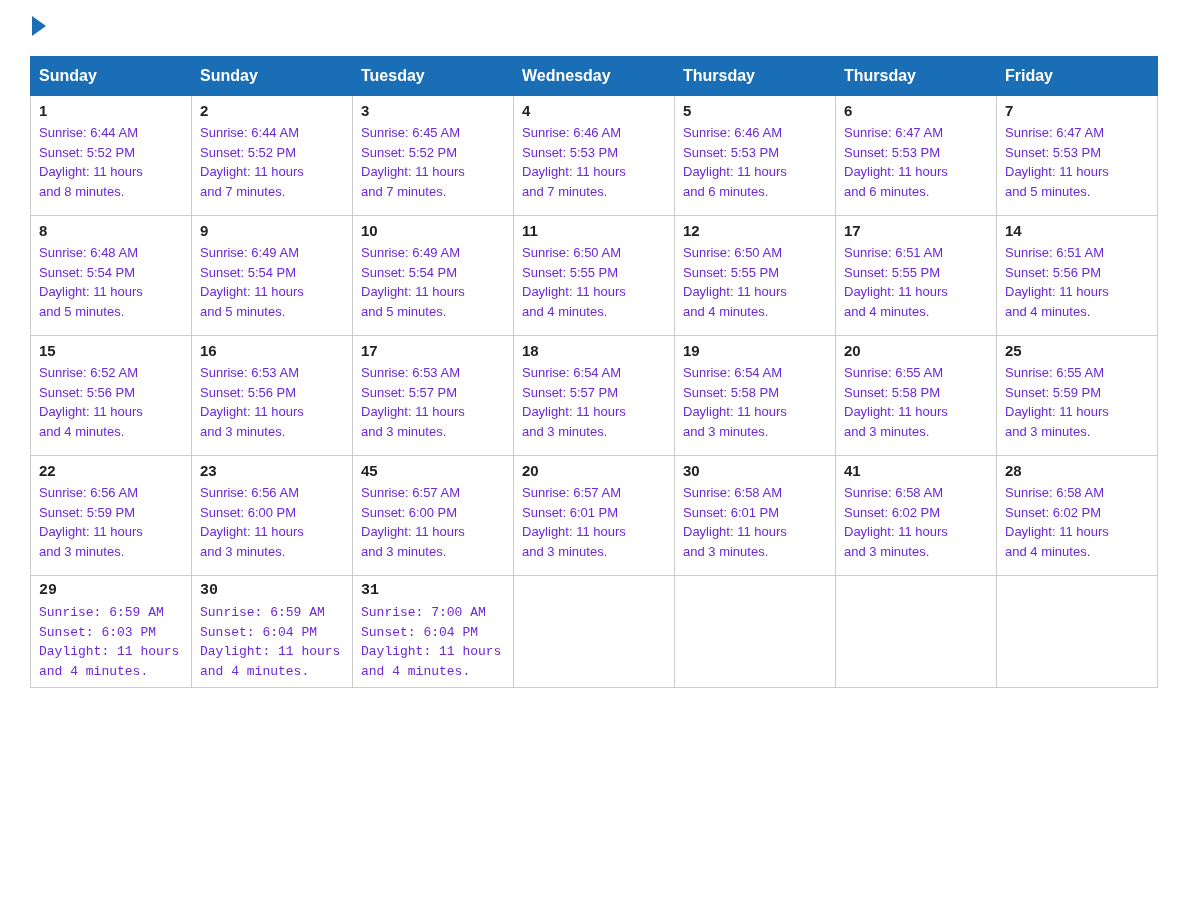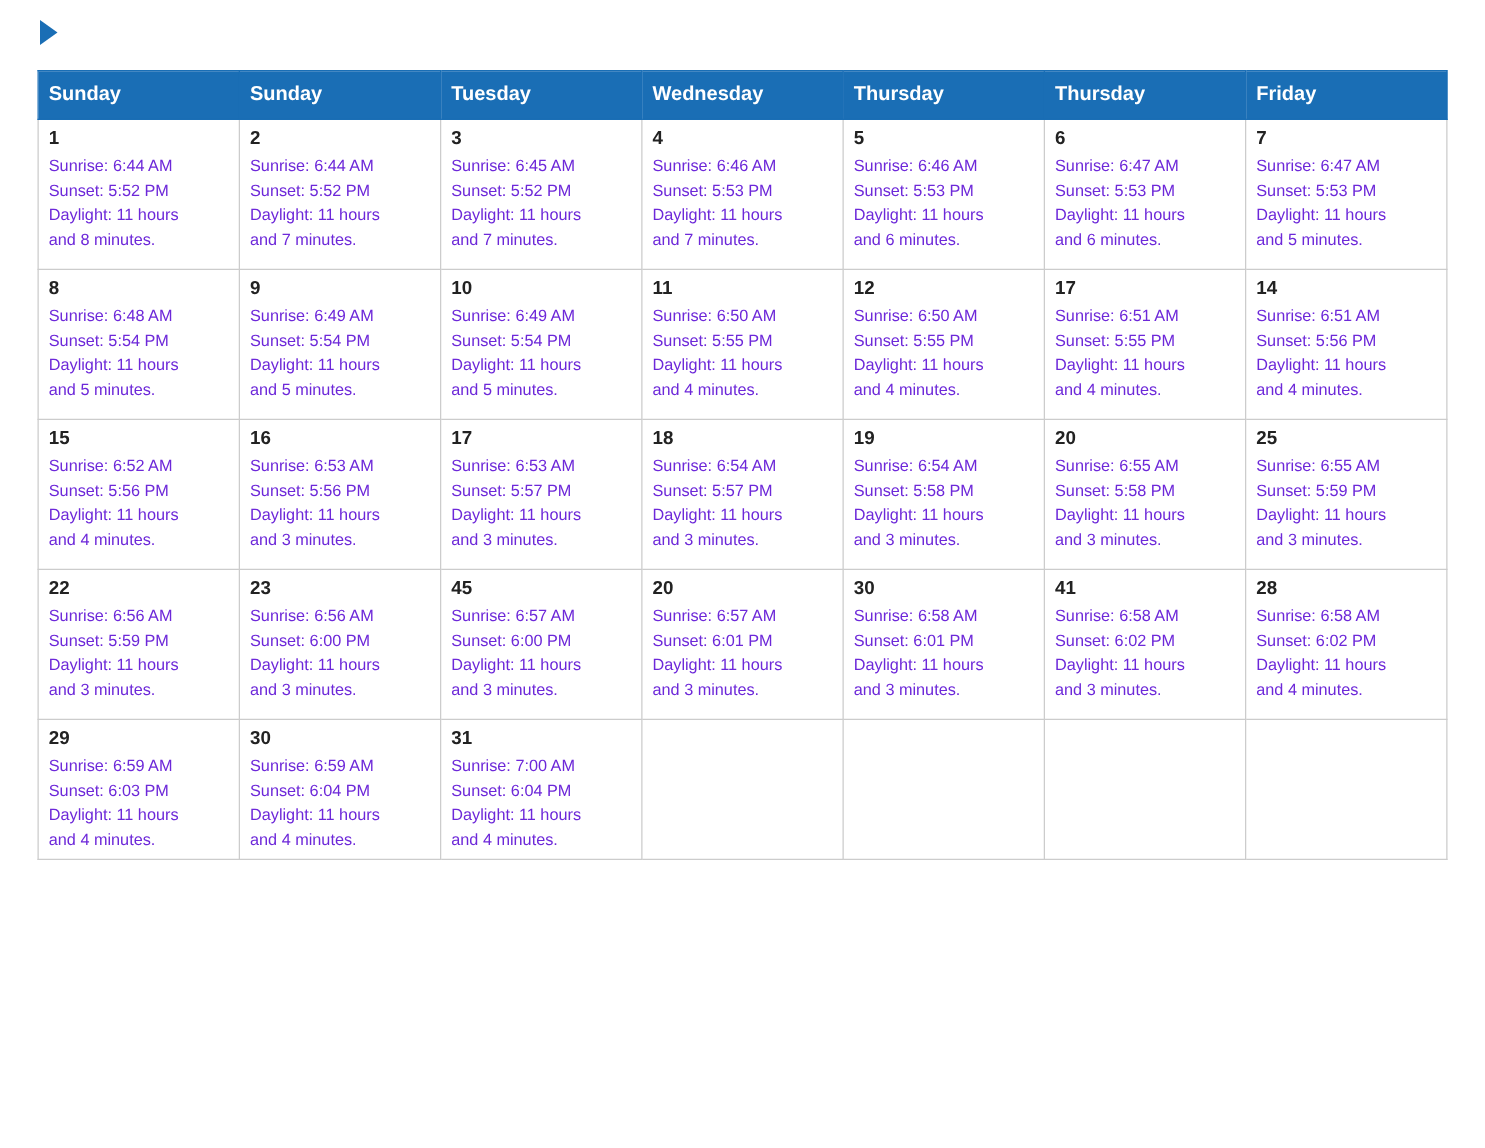--- a/index.html
+++ b/index.html
@@ -96,20 +96,21 @@
       background: #fff;
     }
     tbody tr:nth-child(even) td {
       background: #fff;
     }
     tbody tr td:empty {
       background: #fff;
     }
     .last-row td {
       height: 100px;
+      font-family: Liberation Mono, monospace;
     }
   </style>
 </head>
 <body>
 
 <div class="header-area">
   <div class="logo-wrapper">
     <div class="logo-row1">
       <span class="logo-text-general"></span>
       <div class="logo-arrow"></div>

